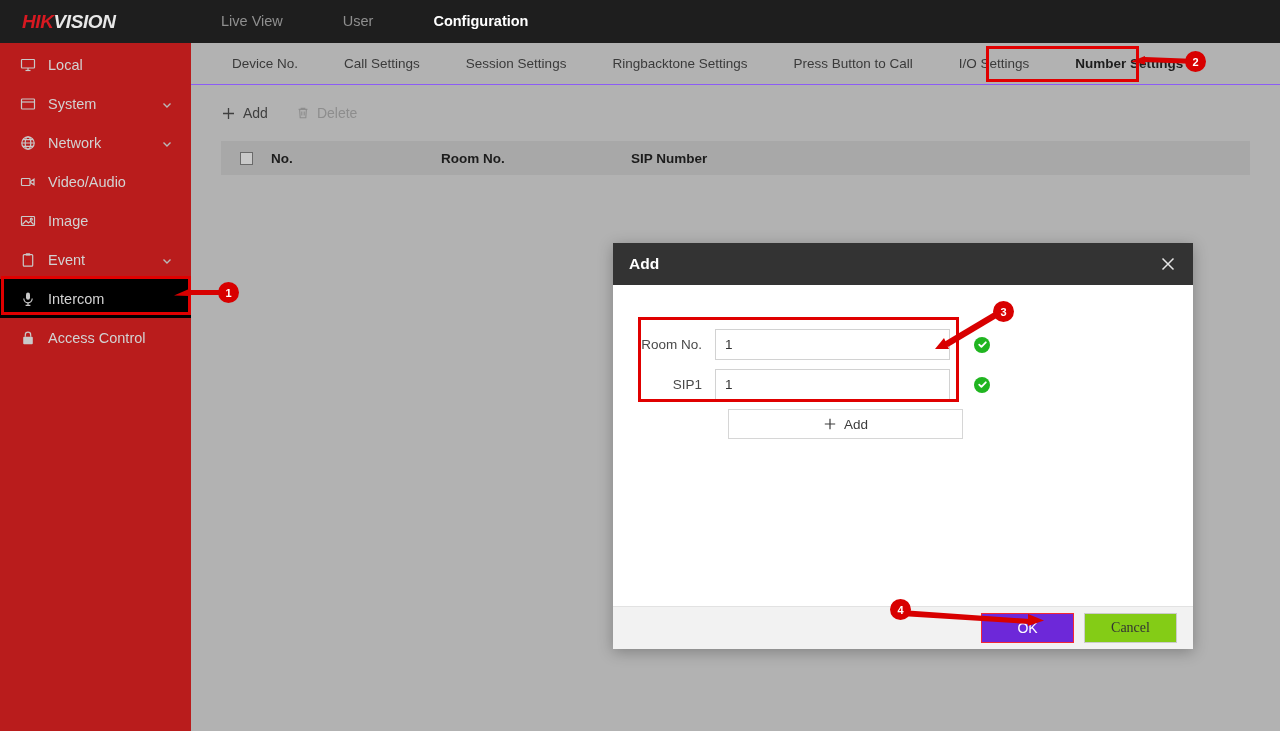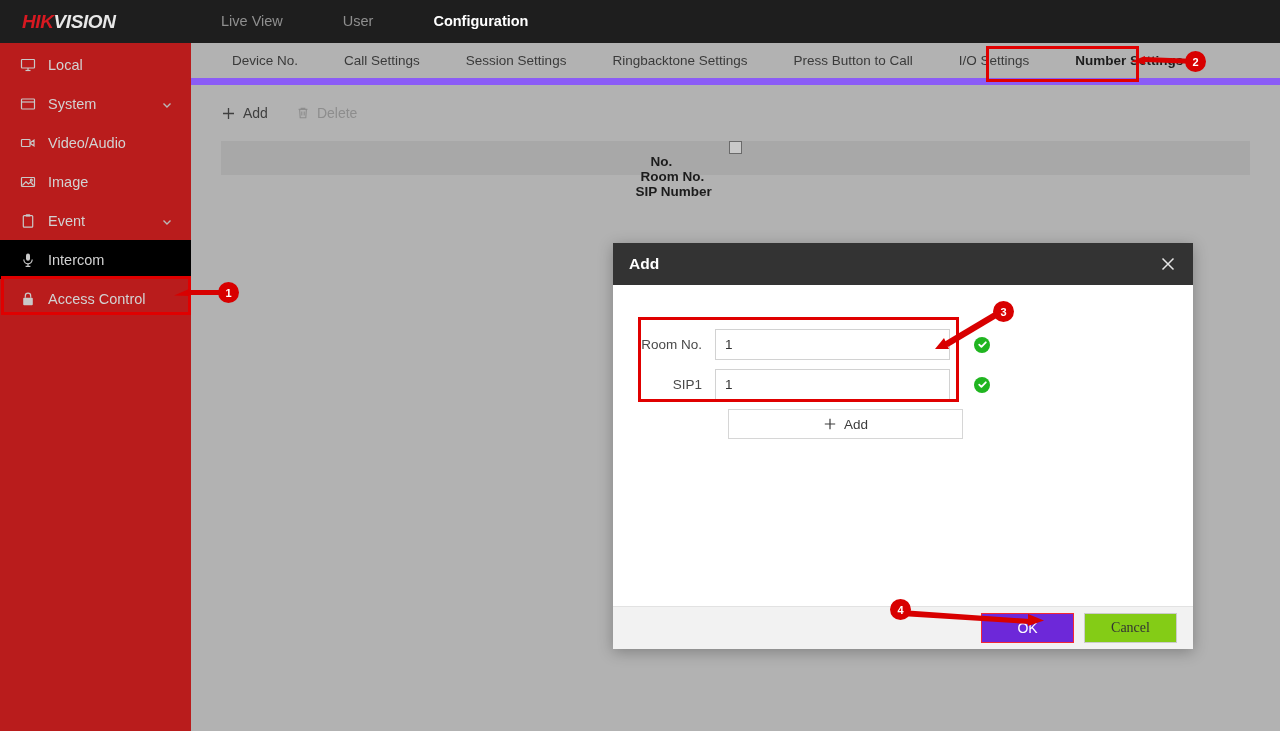--- a/index.html
+++ b/index.html
@@ -50,40 +50,40 @@
     width: 12px; height: 12px; color: #b9b9b9;
   }
 
   
   .main {
     position: absolute; left: 191px; top: 43px;
     width: 1089px; height: 688px; background: #b2b2b2;
   }
   .tabbar {
     position: relative; height: 42px; display: flex; align-items: center;
-    padding-left: 18px; border-bottom: 7px solid #8b5cf6;
+    padding-left: 18px; border-bottom: 1px solid #8b5cf6;
   }
   .tab {
     font-size: 13.5px; color: #3a3a3a; padding: 0 23px; line-height: 42px;
     cursor: pointer; white-space: nowrap;
   }
   .tab.active { font-weight: bold; color: #1d1d1d; }
 
   .toolbar { height: 56px; display: flex; align-items: center; padding-left: 30px; }
   .tool-btn {
     display: flex; align-items: center; font-size: 14px;
     color: #3f3f3f; margin-right: 28px; cursor: pointer;
   }
   .tool-btn.disabled { color: #8d8d8d; cursor: default; }
   .tool-btn .ico { margin-right: 7px; display: inline-flex; }
 
   .table-wrap { padding: 0 30px 0 30px; }
   .thead {
     height: 34px; background: #a8a8a8; display: flex; align-items: center;
-    font-size: 13.5px; font-weight: bold; color: #1c1c1c; flex-direction: column;
+    font-size: 13.5px; font-weight: bold; color: #1c1c1c;
   }
   .th-chk { width: 50px; display: flex; justify-content: center; }
   .chk-box {
     width: 13px; height: 13px; border: 1px solid #6a6a6a;
     background: #c9c9c9; display: inline-block; cursor: pointer;
   }
   .th-no { width: 170px; }
   .th-room { width: 190px; }
   .th-sip { width: 200px; }
   .tbody { height: 60px; }
@@ -181,20 +181,35 @@
         </svg>
       </span>
       <span>System</span>
       <span class="chev">
         <svg width="12" height="12" viewBox="0 0 12 12" fill="none" stroke="currentColor" stroke-width="1.4">
             <path d="M2.5 4.5L6 8l3.5-3.5"></path>
           </svg>
       </span>
     </div>
 
+    <div class="side-item">
+      <span class="ico">
+        <svg width="16" height="16" viewBox="0 0 16 16" fill="none" stroke="currentColor" stroke-width="1.2">
+          <circle cx="8" cy="8" r="6.2"></circle>
+            <ellipse cx="8" cy="8" rx="2.8" ry="6.2"></ellipse>
+            <path d="M1.9 8h12.2M3 4.6h10M3 11.4h10"></path>
+        </svg>
+      </span>
+      <span>Network</span>
+      <span class="chev">
+        <svg width="12" height="12" viewBox="0 0 12 12" fill="none" stroke="currentColor" stroke-width="1.4">
+            <path d="M2.5 4.5L6 8l3.5-3.5"></path>
+          </svg>
+      </span>
+    </div>
 
     <div class="side-item">
       <span class="ico">
         <svg width="16" height="16" viewBox="0 0 16 16" fill="none" stroke="currentColor" stroke-width="1.2">
           <rect x="1.5" y="4.5" width="8.5" height="7" rx="0.8"></rect>
             <path d="M10.5 7.4l3.5-2.2v5.6l-3.5-2.2z"></path>
         </svg>
       </span>
       <span>Video/Audio</span>
     </div>

